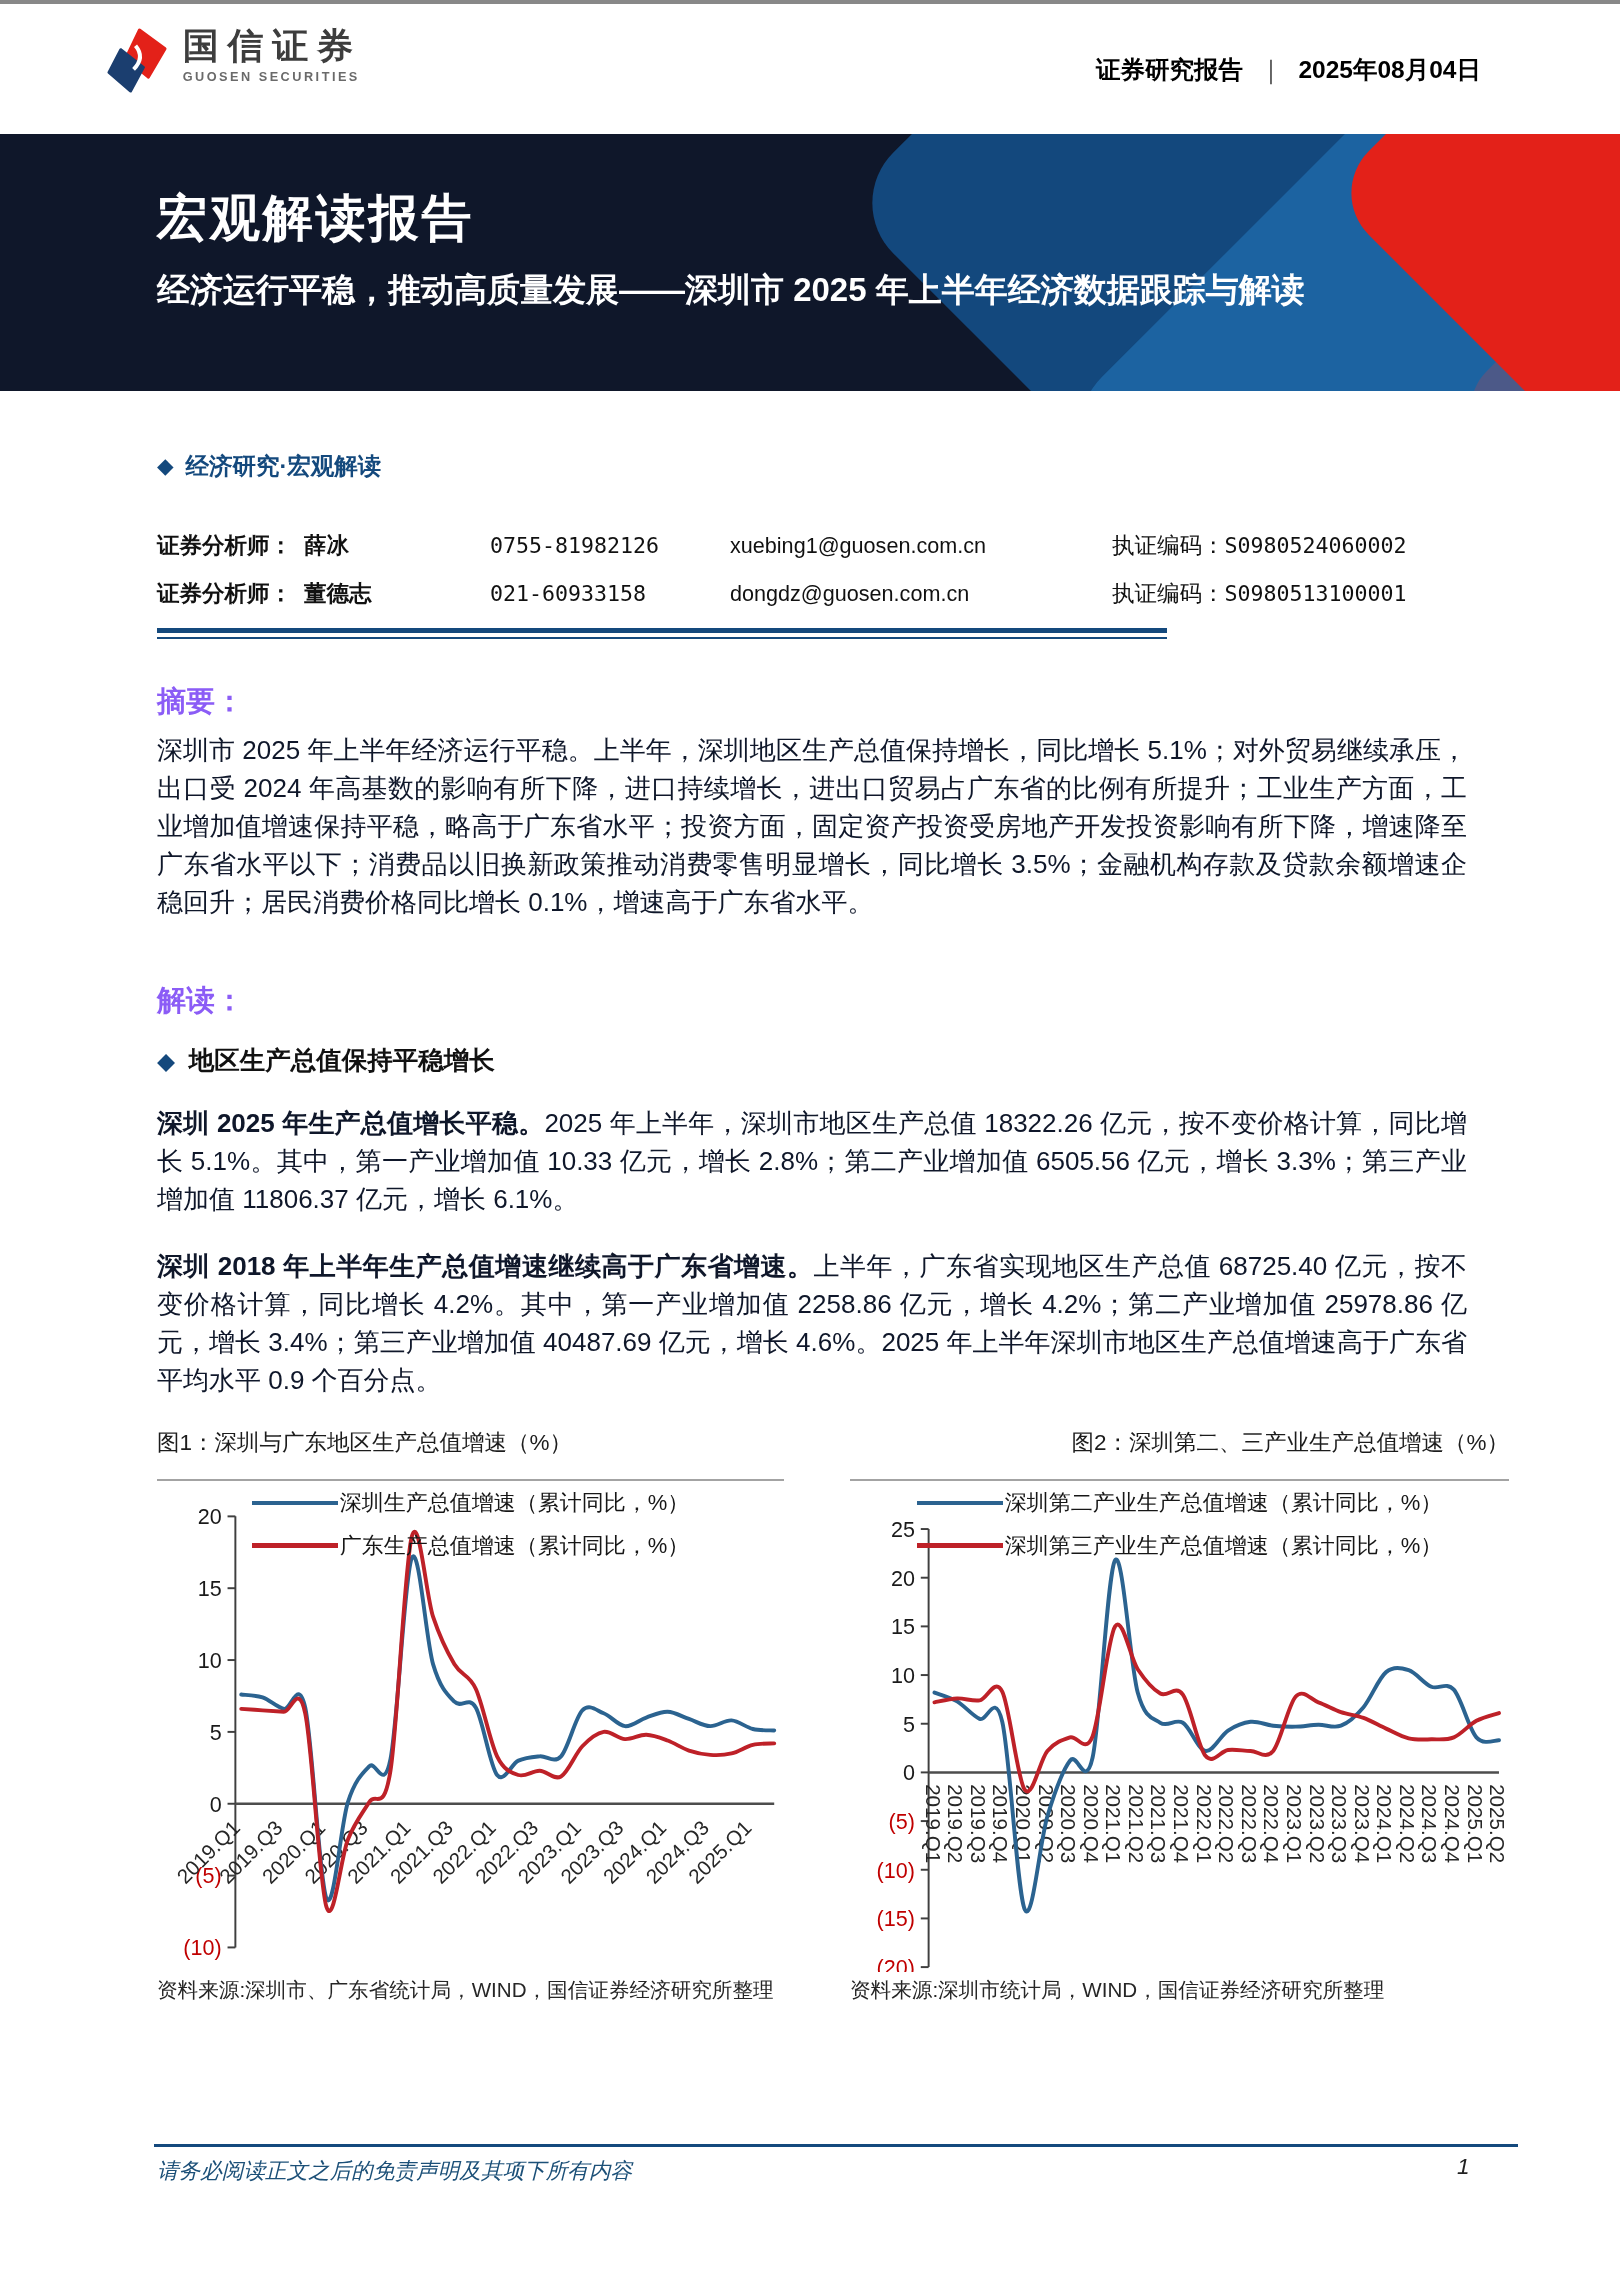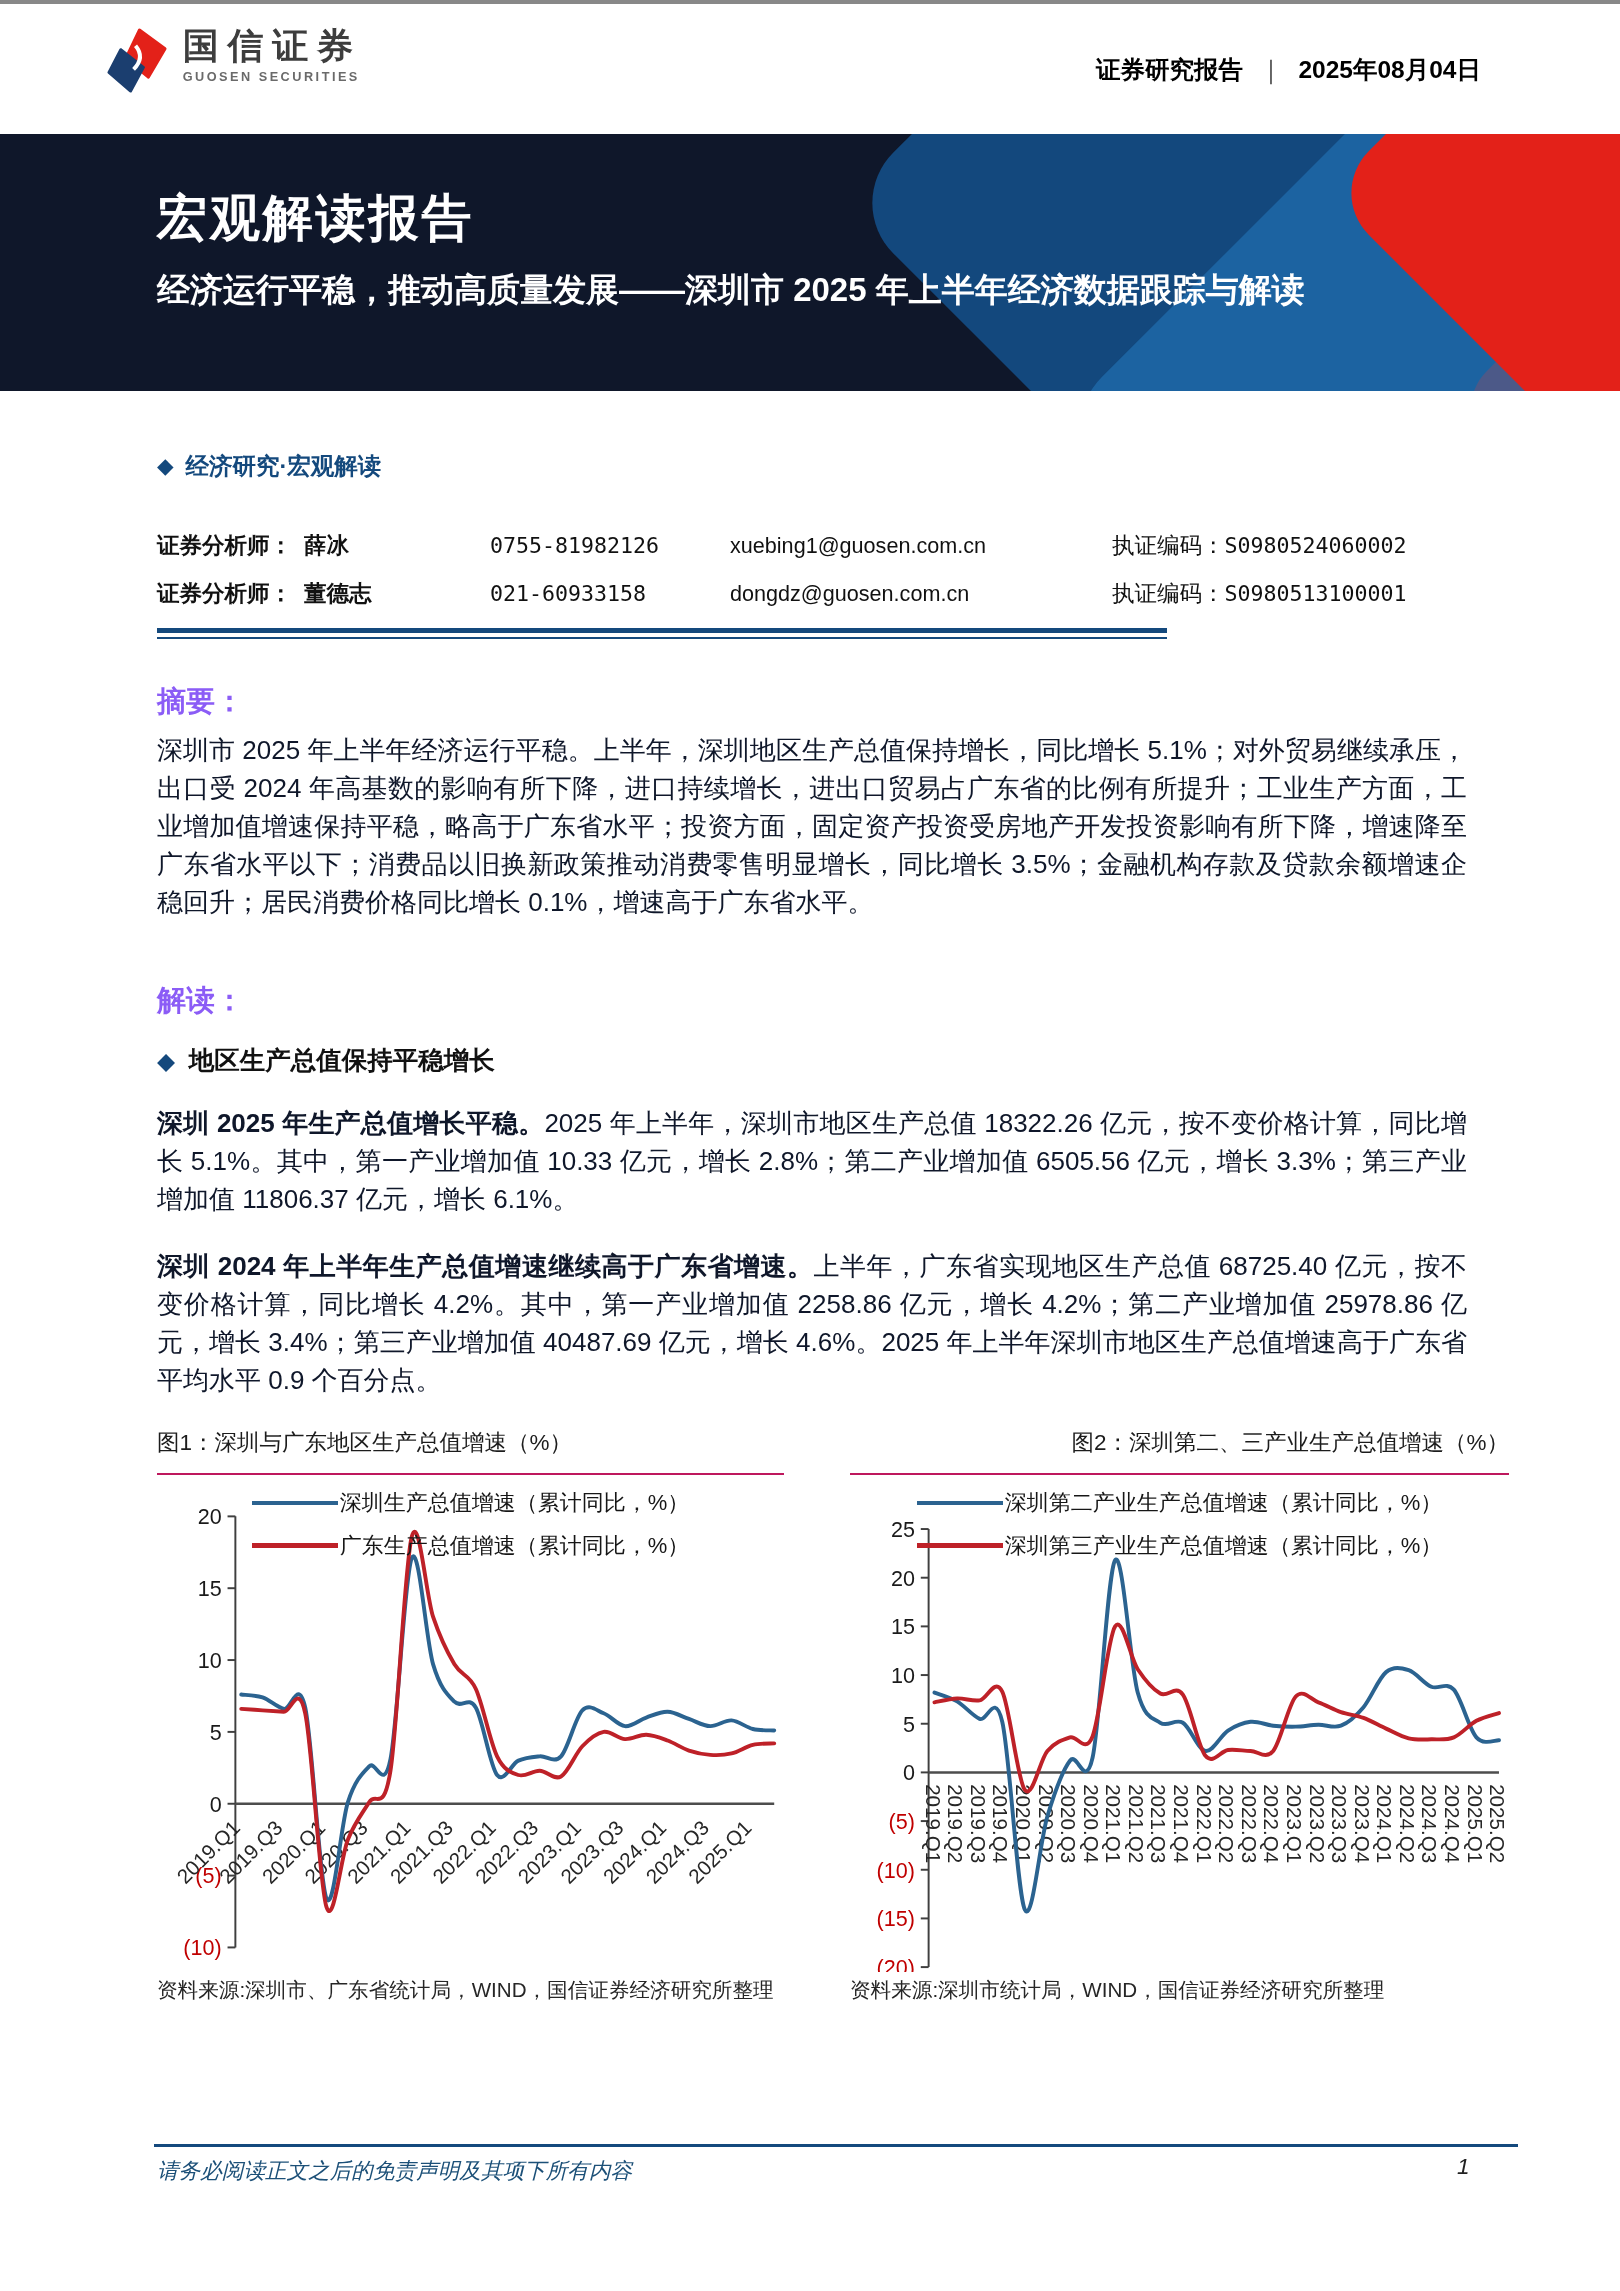--- a/index.html
+++ b/index.html
@@ -30,21 +30,21 @@
   .an-cert .code{font-family:"DejaVu Sans Mono",monospace;font-size:21.6px;}
   .rule-thick{position:absolute;left:157px;top:624px;width:1010px;height:4.9px;background:#14497d;}
   .rule-thin{position:absolute;left:157px;top:633px;width:1010px;height:2px;background:#14497d;}
   
   .sec-h{position:absolute;left:157px;font-size:29px;font-weight:700;color:#8b5cf6;}
   .body-p{position:absolute;left:157px;width:1310px;font-size:26px;line-height:38px;text-align:justify;color:#0f172a;margin:0;}
   .bullet-h{position:absolute;left:157px;font-size:25.5px;font-weight:700;color:#111;display:flex;align-items:center;gap:13.7px;}
   .bullet-h .diamond{font-size:23.5px;}
   
   .fig{position:absolute;top:1423px;height:588px;}
-  .fig-cap{font-size:22.5px;color:#1c1c1c;padding-bottom:15px;border-bottom:2px solid #be185d;}
+  .fig-cap{font-size:22.5px;color:#1c1c1c;padding-bottom:21px;border-bottom:2px solid #a3a3a3;}
   .legend{position:absolute;left:0;right:0;top:61px;display:flex;flex-direction:column;align-items:center;gap:12.7px;z-index:6;}
   .lg-row{display:flex;align-items:center;gap:2px;}
   .lg-sw{width:86px;height:4.4px;}
   .lg-tx{font-size:22px;color:#161616;}
   .plot{position:absolute;left:0;top:55px;}
   .fig-src{position:absolute;left:0;top:549px;font-size:20.6px;color:#262626;}
   
   .foot-rule{position:absolute;left:154px;top:2140px;width:1364px;height:2.9px;background:#14497d;}
   .foot-tx{position:absolute;left:157px;top:2152px;font-size:21.6px;font-style:italic;color:#1c5078;}
   .foot-pg{position:absolute;left:1457px;top:2150px;font-size:22.5px;font-style:italic;color:#222;}
@@ -104,21 +104,21 @@
 
   <div class="sec-h" style="top:678px;">摘要：</div>
   <p class="body-p" style="top:727px;">深圳市 2025 年上半年经济运行平稳。上半年，深圳地区生产总值保持增长，同比增长 5.1%；对外贸易继续承压，出口受 2024 年高基数的影响有所下降，进口持续增长，进出口贸易占广东省的比例有所提升；工业生产方面，工业增加值增速保持平稳，略高于广东省水平；投资方面，固定资产投资受房地产开发投资影响有所下降，增速降至广东省水平以下；消费品以旧换新政策推动消费零售明显增长，同比增长 3.5%；金融机构存款及贷款余额增速企稳回升；居民消费价格同比增长 0.1%，增速高于广东省水平。</p>
 
   <div class="sec-h" style="top:977px;">解读：</div>
   <div class="bullet-h" style="top:1039px;">
     <span class="diamond">◆</span>
     <span>地区生产总值保持平稳增长</span>
   </div>
   <p class="body-p" style="top:1100px;"><b>深圳 2025 年生产总值增长平稳。</b><span>2025 年上半年，深圳市地区生产总值 18322.26 亿元，按不变价格计算，同比增长 5.1%。其中，第一产业增加值 10.33 亿元，增长 2.8%；第二产业增加值 6505.56 亿元，增长 3.3%；第三产业增加值 11806.37 亿元，增长 6.1%。</span></p>
-  <p class="body-p" style="top:1243px;"><b>深圳 2024 年上半年生产总值增速继续高于广东省增速。</b><span>上半年，广东省实现地区生产总值 68725.40 亿元，按不变价格计算，同比增长 4.2%。其中，第一产业增加值 2258.86 亿元，增长 4.2%；第二产业增加值 25978.86 亿元，增长 3.4%；第三产业增加值 40487.69 亿元，增长 4.6%。2025 年上半年深圳市地区生产总值增速高于广东省平均水平 0.9 个百分点。</span></p>
+  <p class="body-p" style="top:1243px;"><b>深圳 2018 年上半年生产总值增速继续高于广东省增速。</b><span>上半年，广东省实现地区生产总值 68725.40 亿元，按不变价格计算，同比增长 4.2%。其中，第一产业增加值 2258.86 亿元，增长 4.2%；第二产业增加值 25978.86 亿元，增长 3.4%；第三产业增加值 40487.69 亿元，增长 4.6%。2025 年上半年深圳市地区生产总值增速高于广东省平均水平 0.9 个百分点。</span></p>
 
   <div class="fig" style="left:157px;width:627px;">
     <div class="fig-cap">图1：深圳与广东地区生产总值增速（%）</div>
     <svg class="plot" width="627" height="490" viewBox="0 0 640 500">
         <line x1="80" y1="35" x2="80" y2="475" stroke="#3f3f3f" stroke-width="2"></line>
         <line x1="72" y1="35" x2="80" y2="35" stroke="#3f3f3f" stroke-width="2"></line>
         <text x="66" y="43" text-anchor="end" font-size="22" fill="#1a1a1a">20</text>
         <line x1="72" y1="108.33333333333333" x2="80" y2="108.33333333333333" stroke="#3f3f3f" stroke-width="2"></line>
         <text x="66" y="116.33333333333333" text-anchor="end" font-size="22" fill="#1a1a1a">15</text>
         <line x1="72" y1="181.66666666666666" x2="80" y2="181.66666666666666" stroke="#3f3f3f" stroke-width="2"></line>

